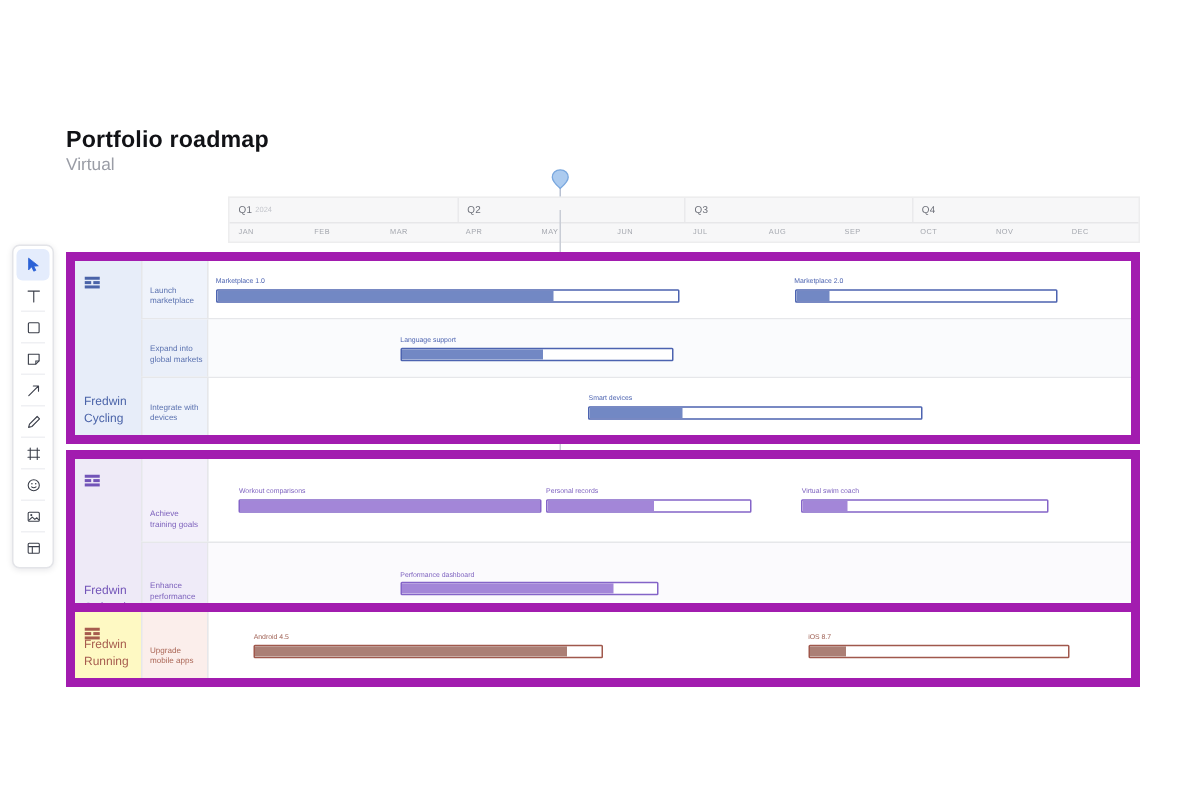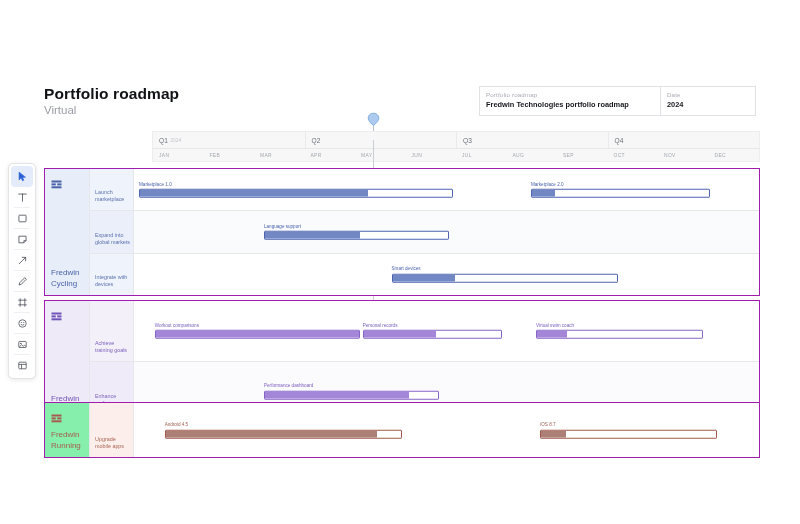--- a/index.html
+++ b/index.html
@@ -70,21 +70,21 @@
     position:absolute;left:373px;top:140px;width:1px;height:318px;
     background:#c9cdd6;
   }
   .today-pin{
     position:absolute;left:366px;top:112px;width:15px;height:20px;
   }
 
   
   .lane{
     position:absolute;left:44px;width:716px;box-sizing:border-box;
-    border:1px solid #a21caf;background:#fff;display:flex;overflow:hidden;
+    border:6px solid #a21caf;background:#fff;display:flex;overflow:hidden;
   }
   .lane-title{
     flex:0 0 44px;display:flex;flex-direction:column;justify-content:space-between;
     padding:6px 0 6px 6px;box-sizing:border-box;
   }
   .lane-icon{width:11px;height:9px;}
   .lane-name{font-size:8px;line-height:10.5px;font-weight:400;}
   .rows{flex:1;display:flex;flex-direction:column;}
   .row{display:flex;flex:1;box-sizing:border-box;}
   .row + .row{border-top:1px solid #e6e7ea;}
@@ -104,21 +104,21 @@
   .lane.cyc .row.alt .track{background:#fafbfd;}
   .lane.cyc .row.alt .row-label{background:#eaeff9;}
 
   .lane.swim .lane-title{background:#eeeaf7;}
   .lane.swim .lane-name{color:#7254b8;}
   .lane.swim .row-label{background:#f3f0fa;}
   .lane.swim .row-label span{color:#7e63bd;}
   .lane.swim .row.alt .track{background:#fbfafd;}
   .lane.swim .row.alt .row-label{background:#efebf8;}
 
-  .lane.run .lane-title{background:#86efac;}
+  .lane.run .lane-title{background:#fef9c3;}
   .lane.run .lane-name{color:#a65c4e;}
   .lane.run .row-label{background:#fbeeeb;}
   .lane.run .row-label span{color:#ab6757;}
 
   
   .bar-wrap{position:absolute;}
   .bar-label{font-size:4.6px;line-height:6px;white-space:nowrap;margin-bottom:1.5px;}
   .bar{
     height:9px;box-sizing:border-box;border-radius:1px;position:relative;overflow:hidden;
     background:#ffffff;
@@ -198,30 +198,20 @@
       <svg width="11" height="11" viewBox="0 0 16 16">
           <rect x="2.6" y="3.2" width="10.8" height="9.6" rx="1" fill="none" stroke="#3b3f4a" stroke-width="1.05"></rect>
           <path d="M2.6 6.4 H13.4 M6.6 6.4 V12.8" stroke="#3b3f4a" stroke-width="1.05" fill="none"></path>
         </svg>
     </div>
   </div>
 
   <div class="page-title">Portfolio roadmap</div>
   <div class="page-sub">Virtual</div>
 
-  <div class="meta">
-    <div class="meta-cell a">
-      <div class="meta-lbl">Portfolio roadmap</div>
-      <div class="meta-val">Fredwin Technologies portfolio roadmap</div>
-    </div>
-    <div class="meta-cell b">
-      <div class="meta-lbl">Date</div>
-      <div class="meta-val">2024</div>
-    </div>
-  </div>
 
   <div class="tl-head">
     <div class="q-row" id="quarter-row">
         <div class="q-cell">
           <span class="q-name">Q1</span>
           <span class="q-year">2024</span>
         </div>
         <div class="q-cell">
           <span class="q-name">Q2</span>
         </div>

